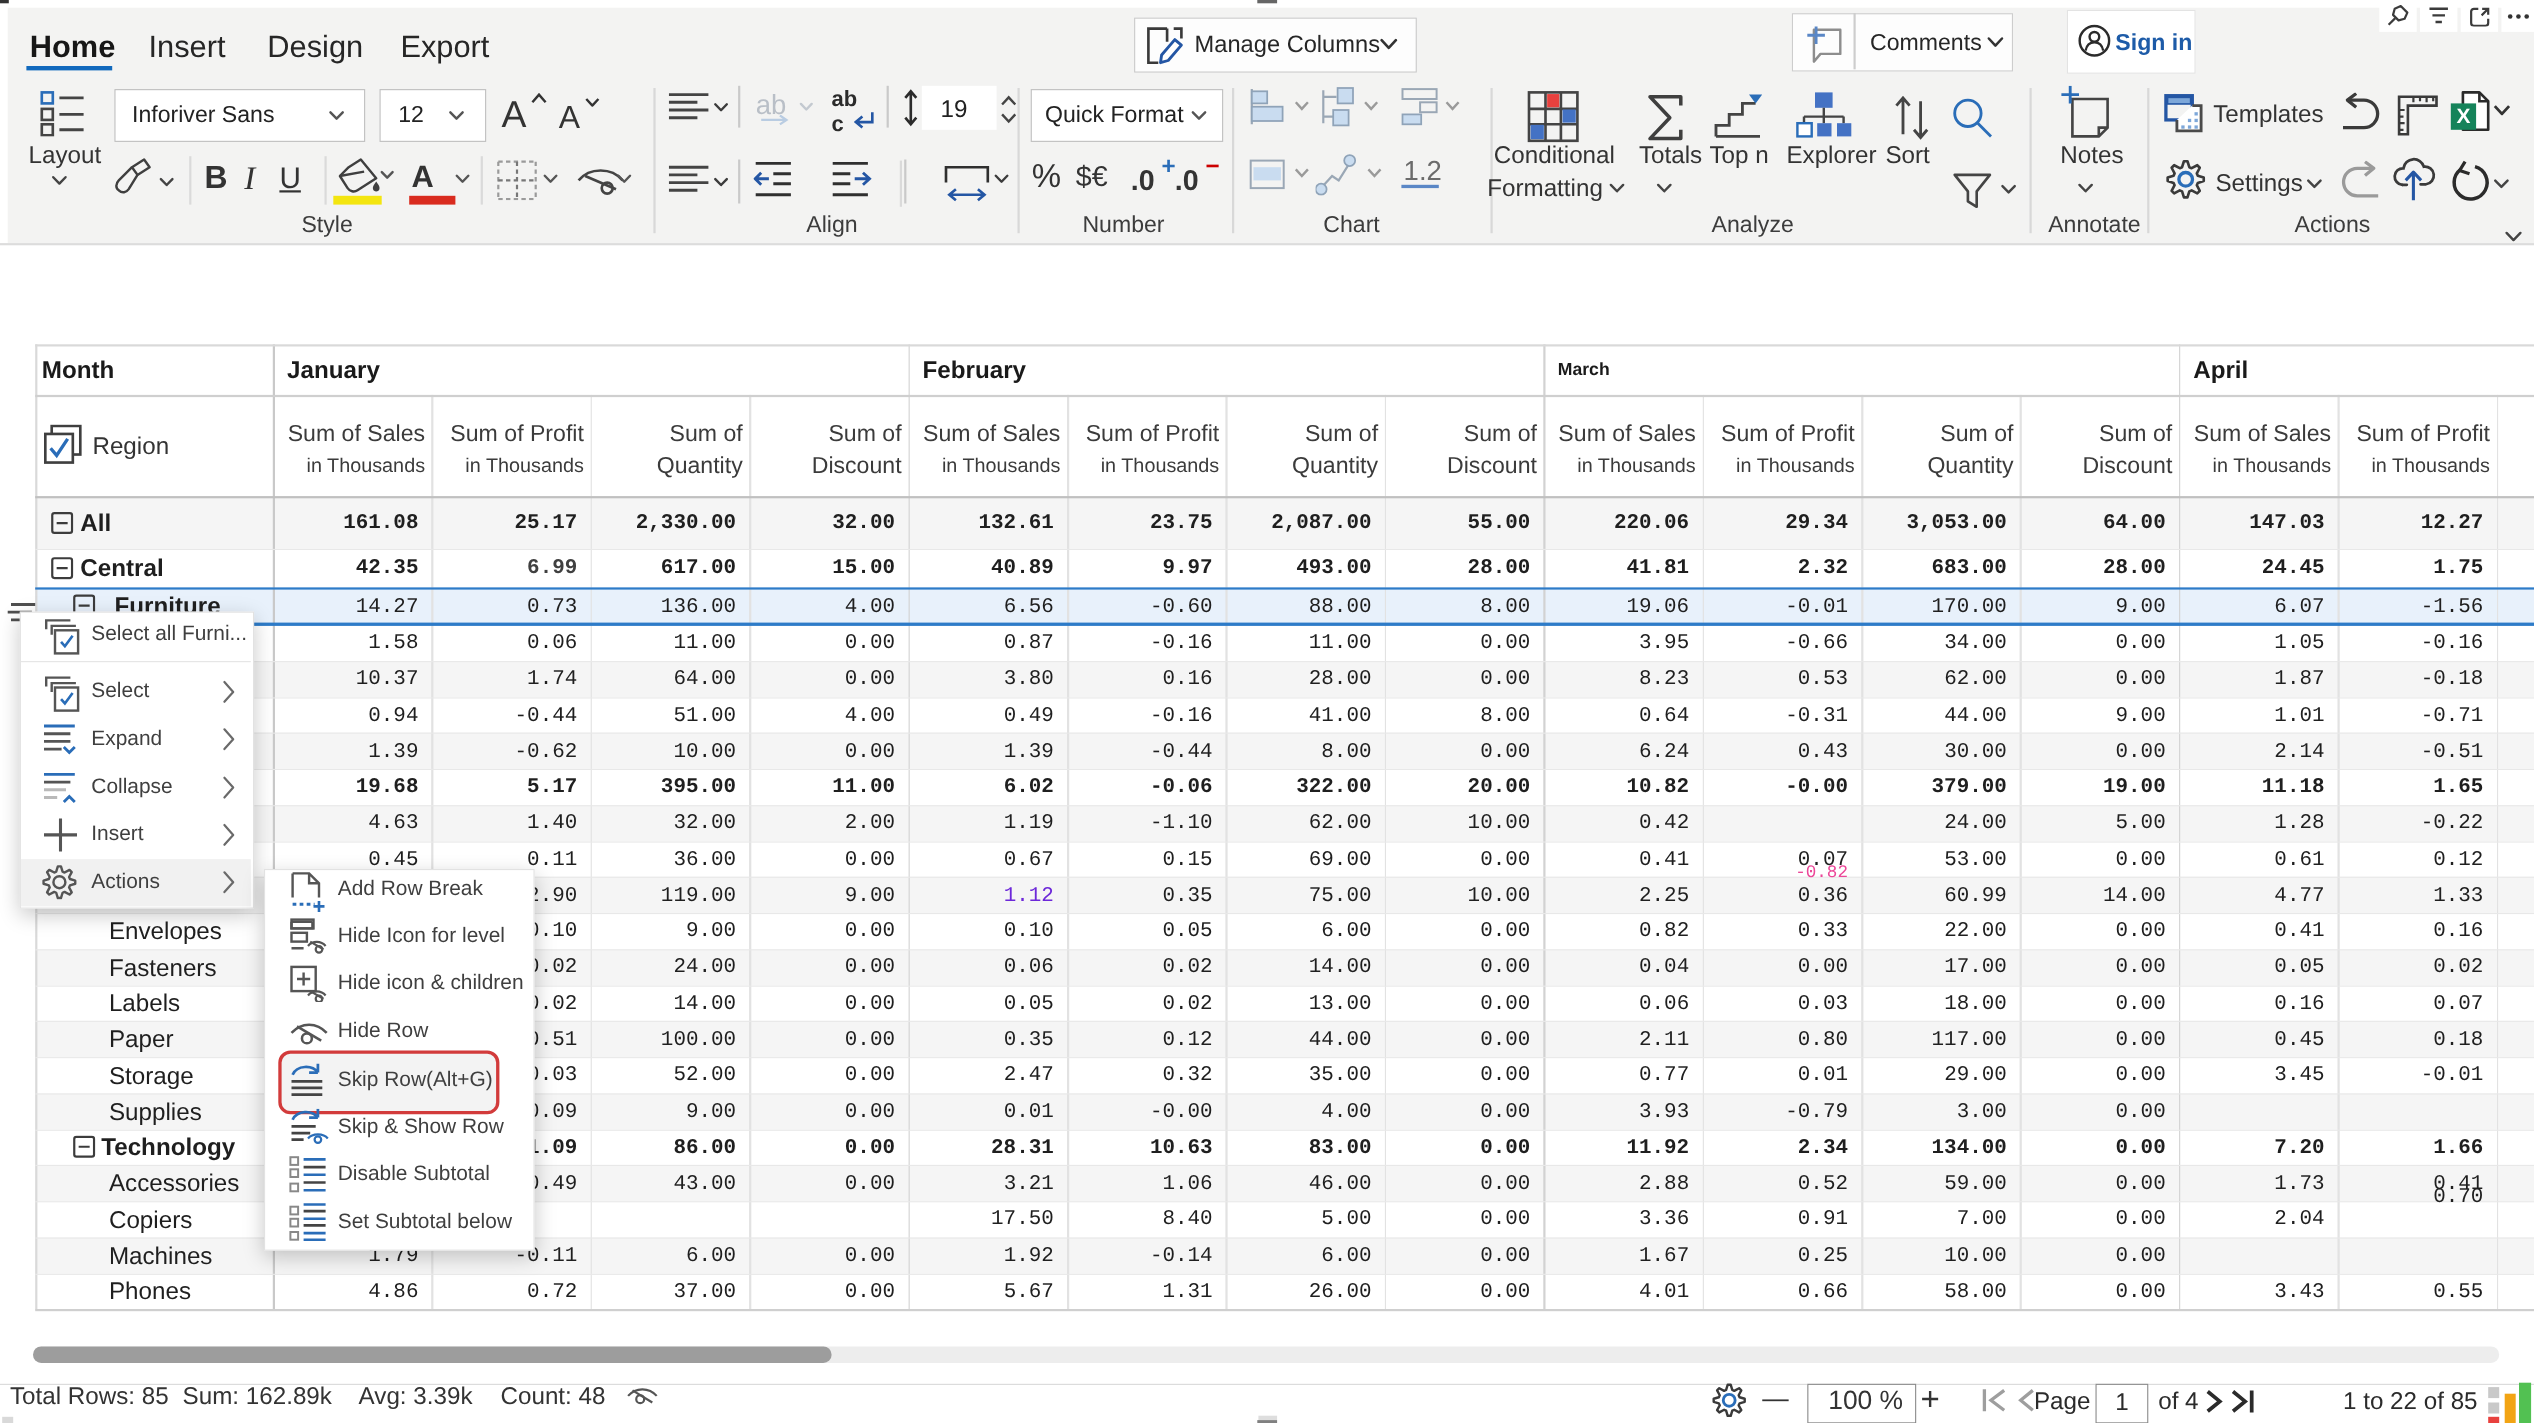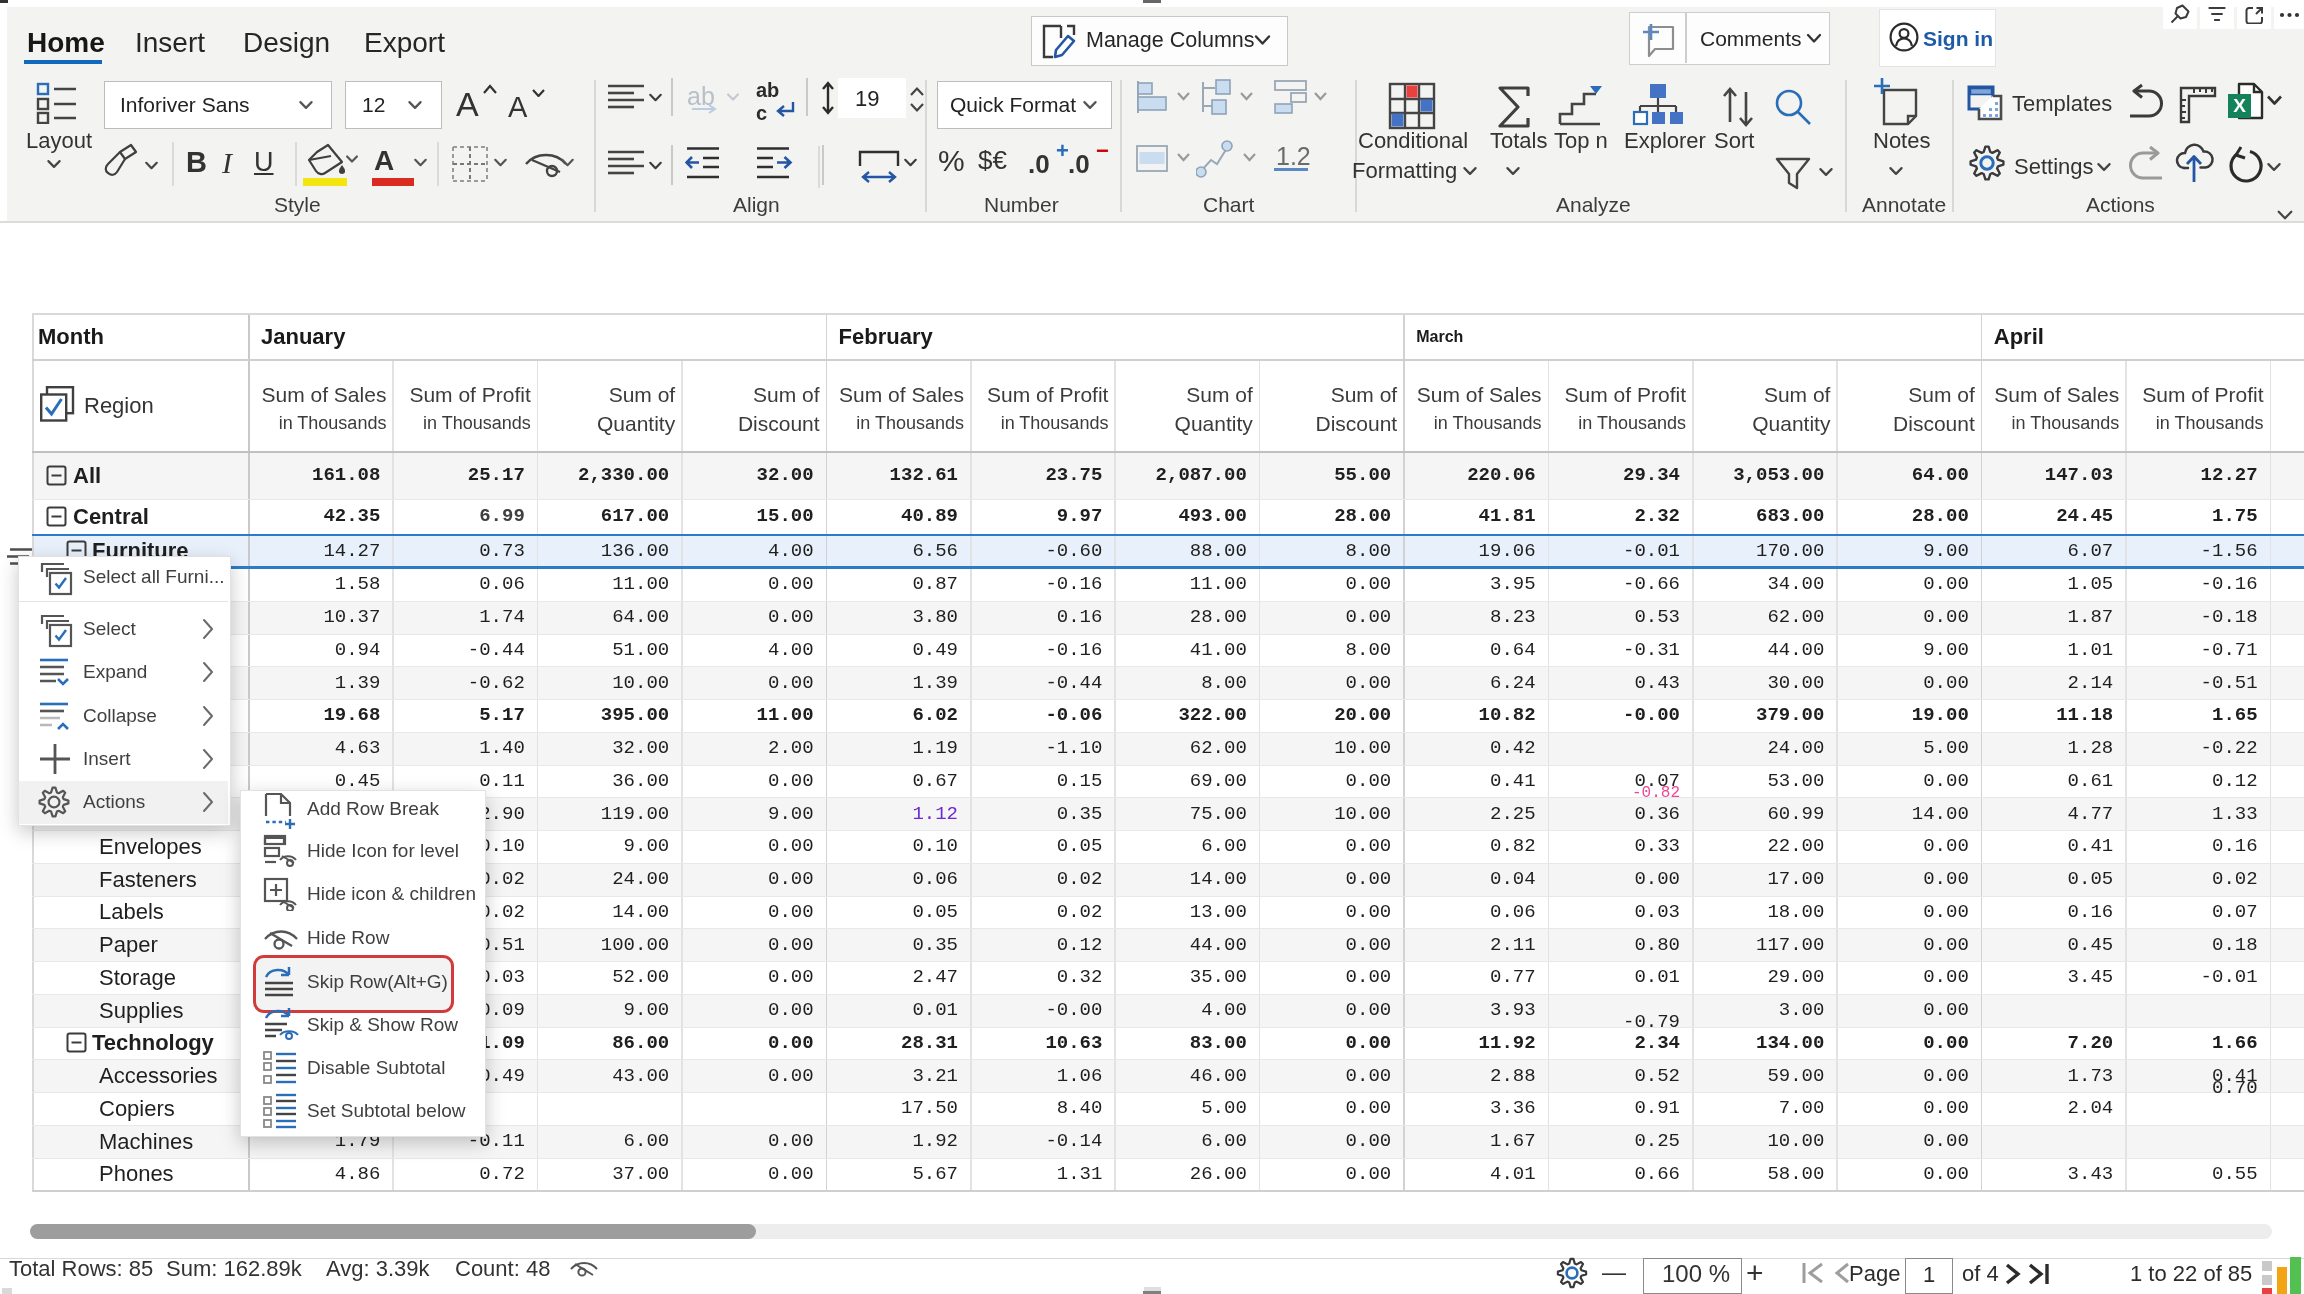--- a/index.html
+++ b/index.html
@@ -495,21 +495,21 @@
 <div style="position:absolute;right:768.4px;top:502.2px;height:28px;line-height:28px;font-size:19px;font-family:'Liberation Mono',monospace;color:#1f1f1f;white-space:nowrap;font-weight:bold;">41.81</div>
 <div style="position:absolute;right:624.0px;top:502.2px;height:28px;line-height:28px;font-size:19px;font-family:'Liberation Mono',monospace;color:#1f1f1f;white-space:nowrap;font-weight:bold;">2.32</div>
 <div style="position:absolute;right:479.6px;top:502.2px;height:28px;line-height:28px;font-size:19px;font-family:'Liberation Mono',monospace;color:#1f1f1f;white-space:nowrap;font-weight:bold;">683.00</div>
 <div style="position:absolute;right:335.2px;top:502.2px;height:28px;line-height:28px;font-size:19px;font-family:'Liberation Mono',monospace;color:#1f1f1f;white-space:nowrap;font-weight:bold;">28.00</div>
 <div style="position:absolute;right:190.8px;top:502.2px;height:28px;line-height:28px;font-size:19px;font-family:'Liberation Mono',monospace;color:#1f1f1f;white-space:nowrap;font-weight:bold;">24.45</div>
 <div style="position:absolute;right:46.4px;top:502.2px;height:28px;line-height:28px;font-size:19px;font-family:'Liberation Mono',monospace;color:#1f1f1f;white-space:nowrap;font-weight:bold;">1.75</div>
 <svg style="position:absolute;left:66px;top:540.3px" width="21" height="21" viewBox="0 0 21 21" fill="none">
       <rect x="1.5" y="1.5" width="18" height="18" rx="2" stroke="#3c3c3c" stroke-width="2"></rect>
       <path d="M5.5 10.5 H15.5" stroke="#3c3c3c" stroke-width="2"></path>
     </svg>
-<div style="position:absolute;left:92px;top:534.3px;height:33px;line-height:33px;font-size:22px;font-family:'Liberation Sans',sans-serif;color:#1f1f1f;white-space:nowrap;font-weight:bold;text-align:right;">Furniture</div>
+<div style="position:absolute;left:104px;top:534.3px;height:33px;line-height:33px;font-size:22px;font-family:'Liberation Sans',sans-serif;color:#1f1f1f;white-space:nowrap;font-weight:bold;text-align:right;">Furniture</div>
 <div style="position:absolute;right:1923.6px;top:536.8px;height:28px;line-height:28px;font-size:19px;font-family:'Liberation Mono',monospace;color:#1f1f1f;white-space:nowrap;">14.27</div>
 <div style="position:absolute;right:1779.2px;top:536.8px;height:28px;line-height:28px;font-size:19px;font-family:'Liberation Mono',monospace;color:#1f1f1f;white-space:nowrap;">0.73</div>
 <div style="position:absolute;right:1634.8px;top:536.8px;height:28px;line-height:28px;font-size:19px;font-family:'Liberation Mono',monospace;color:#1f1f1f;white-space:nowrap;">136.00</div>
 <div style="position:absolute;right:1490.4px;top:536.8px;height:28px;line-height:28px;font-size:19px;font-family:'Liberation Mono',monospace;color:#1f1f1f;white-space:nowrap;">4.00</div>
 <div style="position:absolute;right:1346.0px;top:536.8px;height:28px;line-height:28px;font-size:19px;font-family:'Liberation Mono',monospace;color:#1f1f1f;white-space:nowrap;">6.56</div>
 <div style="position:absolute;right:1201.6px;top:536.8px;height:28px;line-height:28px;font-size:19px;font-family:'Liberation Mono',monospace;color:#1f1f1f;white-space:nowrap;">-0.60</div>
 <div style="position:absolute;right:1057.2px;top:536.8px;height:28px;line-height:28px;font-size:19px;font-family:'Liberation Mono',monospace;color:#1f1f1f;white-space:nowrap;">88.00</div>
 <div style="position:absolute;right:912.8px;top:536.8px;height:28px;line-height:28px;font-size:19px;font-family:'Liberation Mono',monospace;color:#1f1f1f;white-space:nowrap;">8.00</div>
 <div style="position:absolute;right:768.4px;top:536.8px;height:28px;line-height:28px;font-size:19px;font-family:'Liberation Mono',monospace;color:#1f1f1f;white-space:nowrap;">19.06</div>
 <div style="position:absolute;right:624.0px;top:536.8px;height:28px;line-height:28px;font-size:19px;font-family:'Liberation Mono',monospace;color:#1f1f1f;white-space:nowrap;">-0.01</div>
@@ -719,21 +719,21 @@
 <div style="position:absolute;left:99px;top:993.6px;height:33px;line-height:33px;font-size:22px;font-family:'Liberation Sans',sans-serif;color:#1f1f1f;white-space:nowrap;">Supplies</div>
 <div style="position:absolute;right:1923.6px;top:996.1px;height:28px;line-height:28px;font-size:19px;font-family:'Liberation Mono',monospace;color:#1f1f1f;white-space:nowrap;">0.33</div>
 <div style="position:absolute;right:1779.2px;top:996.1px;height:28px;line-height:28px;font-size:19px;font-family:'Liberation Mono',monospace;color:#1f1f1f;white-space:nowrap;">0.09</div>
 <div style="position:absolute;right:1634.8px;top:996.1px;height:28px;line-height:28px;font-size:19px;font-family:'Liberation Mono',monospace;color:#1f1f1f;white-space:nowrap;">9.00</div>
 <div style="position:absolute;right:1490.4px;top:996.1px;height:28px;line-height:28px;font-size:19px;font-family:'Liberation Mono',monospace;color:#1f1f1f;white-space:nowrap;">0.00</div>
 <div style="position:absolute;right:1346.0px;top:996.1px;height:28px;line-height:28px;font-size:19px;font-family:'Liberation Mono',monospace;color:#1f1f1f;white-space:nowrap;">0.01</div>
 <div style="position:absolute;right:1201.6px;top:996.1px;height:28px;line-height:28px;font-size:19px;font-family:'Liberation Mono',monospace;color:#1f1f1f;white-space:nowrap;">-0.00</div>
 <div style="position:absolute;right:1057.2px;top:996.1px;height:28px;line-height:28px;font-size:19px;font-family:'Liberation Mono',monospace;color:#1f1f1f;white-space:nowrap;">4.00</div>
 <div style="position:absolute;right:912.8px;top:996.1px;height:28px;line-height:28px;font-size:19px;font-family:'Liberation Mono',monospace;color:#1f1f1f;white-space:nowrap;">0.00</div>
 <div style="position:absolute;right:768.4px;top:996.1px;height:28px;line-height:28px;font-size:19px;font-family:'Liberation Mono',monospace;color:#1f1f1f;white-space:nowrap;">3.93</div>
-<div style="position:absolute;right:624.0px;top:996.1px;height:28px;line-height:28px;font-size:19px;font-family:'Liberation Mono',monospace;color:#1f1f1f;white-space:nowrap;margin-top:12px;">-0.79</div>
+<div style="position:absolute;right:624.0px;top:996.1px;height:28px;line-height:28px;font-size:19px;font-family:'Liberation Mono',monospace;color:#1f1f1f;white-space:nowrap;">-0.79</div>
 <div style="position:absolute;right:479.6px;top:996.1px;height:28px;line-height:28px;font-size:19px;font-family:'Liberation Mono',monospace;color:#1f1f1f;white-space:nowrap;">3.00</div>
 <div style="position:absolute;right:335.2px;top:996.1px;height:28px;line-height:28px;font-size:19px;font-family:'Liberation Mono',monospace;color:#1f1f1f;white-space:nowrap;">0.00</div>
 <svg style="position:absolute;left:66px;top:1032.4px" width="21" height="21" viewBox="0 0 21 21" fill="none">
       <rect x="1.5" y="1.5" width="18" height="18" rx="2" stroke="#3c3c3c" stroke-width="2"></rect>
       <path d="M5.5 10.5 H15.5" stroke="#3c3c3c" stroke-width="2"></path>
     </svg>
 <div style="position:absolute;left:92px;top:1026.4px;height:33px;line-height:33px;font-size:22px;font-family:'Liberation Sans',sans-serif;color:#1f1f1f;white-space:nowrap;font-weight:bold;">Technology</div>
 <div style="position:absolute;right:1923.6px;top:1028.9px;height:28px;line-height:28px;font-size:19px;font-family:'Liberation Mono',monospace;color:#1f1f1f;white-space:nowrap;font-weight:bold;">8.04</div>
 <div style="position:absolute;right:1779.2px;top:1028.9px;height:28px;line-height:28px;font-size:19px;font-family:'Liberation Mono',monospace;color:#1f1f1f;white-space:nowrap;font-weight:bold;">1.09</div>
 <div style="position:absolute;right:1634.8px;top:1028.9px;height:28px;line-height:28px;font-size:19px;font-family:'Liberation Mono',monospace;color:#1f1f1f;white-space:nowrap;font-weight:bold;">86.00</div>

